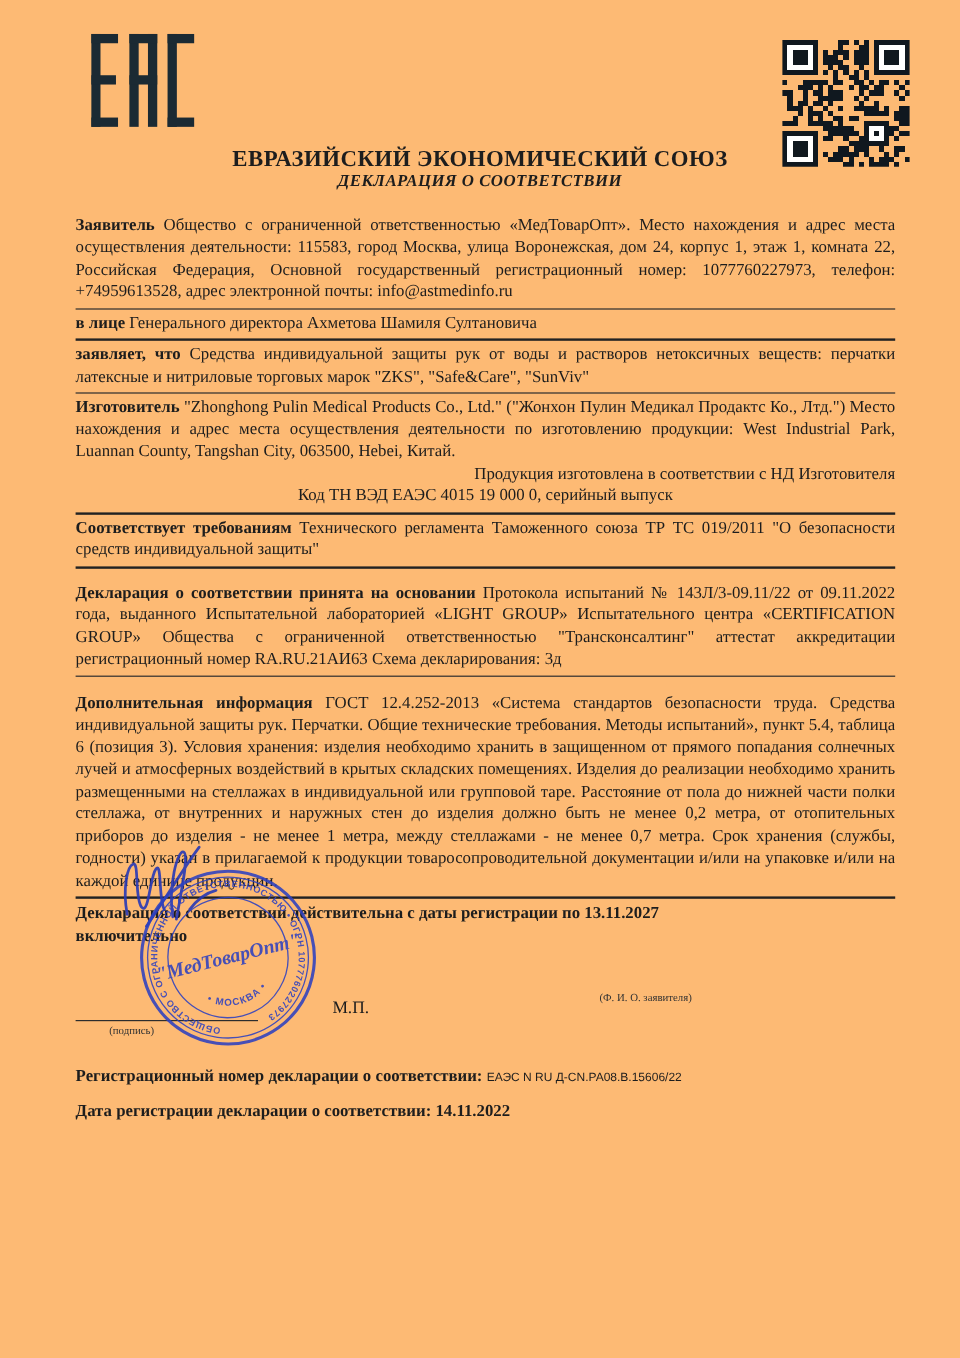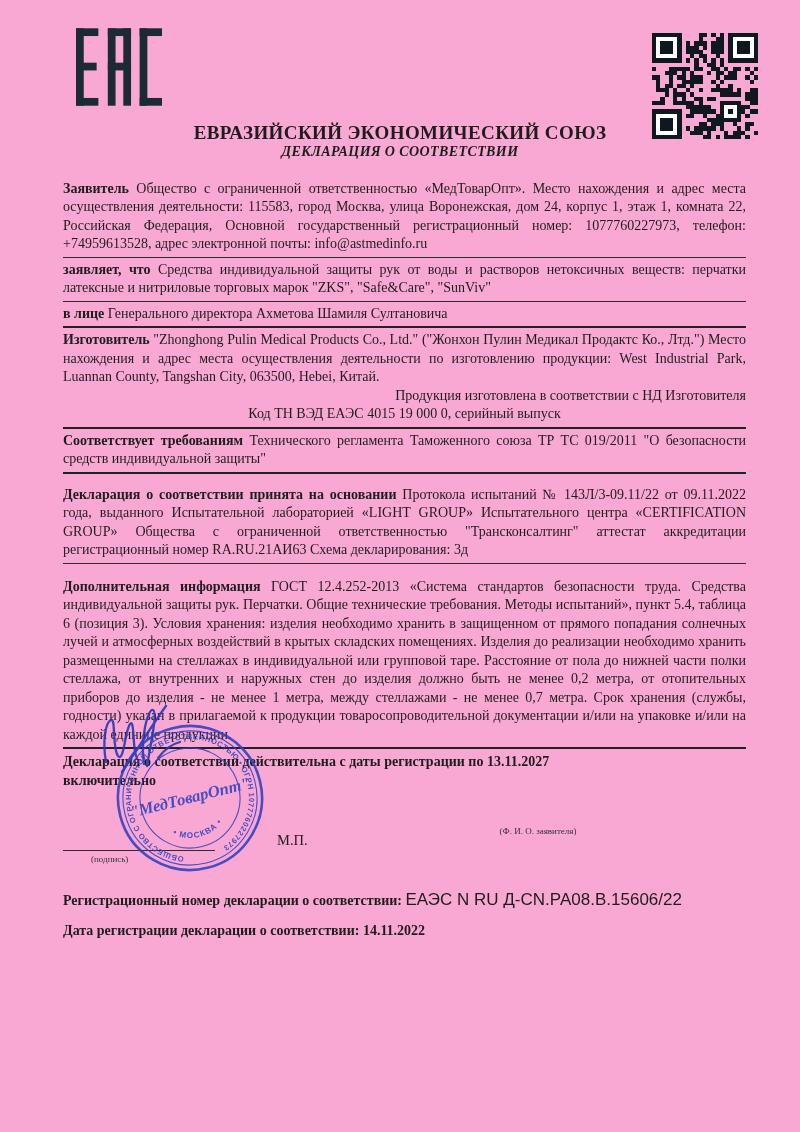--- a/index.html
+++ b/index.html
@@ -1,18 +1,18 @@
 <!DOCTYPE html>
 <html><head>
 <meta charset="utf-8">
 <style>
   html,body{margin:0;padding:0;background:#e8e8e8;}
   .page{
     position:relative; width:800px; height:1132px; margin:0 auto;
-    background:#f9a8d4; overflow:hidden;
+    background:#fdba74; overflow:hidden;
     font-family:"Liberation Serif","DejaVu Serif",serif;
     color:#1d1d1d;
   }
   
   .eac-logo{position:absolute;left:76px;top:28px;width:86px;height:78px;}
   .qr{position:absolute;left:652px;top:33px;width:106px;height:106px;}
   
   .titles{padding-top:122px;text-align:center;line-height:1.18;}
   .title1{font-size:19px;font-weight:bold;letter-spacing:.4px;}
   .title2{font-size:14px;font-weight:bold;letter-spacing:.4px;font-style:italic;}
@@ -30,21 +30,21 @@
   .sig-row{position:relative;margin:34px 54px 0 63px;height:52px;font-size:14px;}
   .sig-line{position:absolute;left:0;top:26px;width:152px;border-bottom:1.3px solid #2d2d2d;}
   .sig-caption{position:absolute;left:28px;top:30px;font-size:9px;color:#333;}
   .mp{position:absolute;left:214px;top:8px;font-size:14.5px;}
   .fio-wrap{position:absolute;left:267px;top:0;width:416px;text-align:center;}
   .fio-name{font-size:14.5px;padding-bottom:3px;border-bottom:1.3px solid #2d2d2d;}
   .fio-caption{font-size:9px;color:#333;padding-top:2px;}
   
   .reg{margin:14px 54px 0 63px;font-size:14px;}
   .reg .lbl{font-weight:bold;}
-  .reg .val-sans{font-family:"Liberation Sans","DejaVu Sans",sans-serif;font-size:17px;}
+  .reg .val-sans{font-family:"Liberation Sans","DejaVu Sans",sans-serif;font-size:10px;}
   .reg .val-bold{font-weight:bold;}
   .reg-date{margin-top:13px;}
   
   .stamp{position:absolute;left:108px;top:716px;width:164px;height:164px;opacity:.88;pointer-events:none;}
   .scribble{position:absolute;left:92px;top:700px;width:110px;height:80px;pointer-events:none;}
 </style>
 </head>
 <body>
 
 <div class="page">
@@ -305,23 +305,23 @@
 
   <div class="titles">
     <div class="title1">ЕВРАЗИЙСКИЙ ЭКОНОМИЧЕСКИЙ СОЮЗ</div>
     <div class="title2">ДЕКЛАРАЦИЯ О СООТВЕТСТВИИ</div>
   </div>
 
   <div class="doc-body">
 
     <p class="sec b1"><b>Заявитель</b><span> Общество с ограниченной ответственностью «МедТоварОпт». Место нахождения и адрес места осуществления деятельности: 115583, город Москва, улица Воронежская, дом 24, корпус 1, этаж 1, комната 22, Российская Федерация, Основной государственный регистрационный номер: 1077760227973, телефон: +74959613528, адрес электронной почты: info@astmedinfo.ru</span></p>
 
+    <p class="sec b2 line2"><b>в лице</b><span> Генерального директора Ахметова Шамиля Султановича</span></p>
+
     <p class="sec b1"><b>заявляет, что</b><span> Средства индивидуальной защиты рук от воды и растворов нетоксичных веществ: перчатки латексные и нитриловые торговых марок "ZKS", "Safe&amp;Care", "SunViv"</span></p>
-
-    <p class="sec b2 line2"><b>в лице</b><span> Генерального директора Ахметова Шамиля Султановича</span></p>
 
     <div class="sec b2">
       <div style="text-align:justify;"><b>Изготовитель</b><span> "Zhonghong Pulin Medical Products Co., Ltd." ("Жонхон Пулин Медикал Продактс Ко., Лтд.") Место нахождения и адрес места осуществления деятельности по изготовлению продукции: West Industrial Park, Luannan County, Tangshan City, 063500, Hebei, Китай.</span></div>
       <div style="text-align:right;">Продукция изготовлена в соответствии с НД Изготовителя</div>
       <div style="text-align:center;">Код ТН ВЭД ЕАЭС 4015 19 000 0, серийный выпуск</div>
     </div>
 
     <p class="sec b2"><b>Соответствует требованиям</b><span> Технического регламента Таможенного союза ТР ТС 019/2011 "О безопасности средств индивидуальной защиты"</span></p>
 
     <p class="sec b1 gap-top"><b>Декларация о соответствии принята на основании</b><span> Протокола испытаний № 143Л/3-09.11/22 от 09.11.2022 года, выданного Испытательной лабораторией «LIGHT GROUP» Испытательного центра «CERTIFICATION GROUP» Общества с ограниченной ответственностью "Трансконсалтинг" аттестат аккредитации регистрационный номер RA.RU.21АИ63 Схема декларирования: 3д</span></p>

